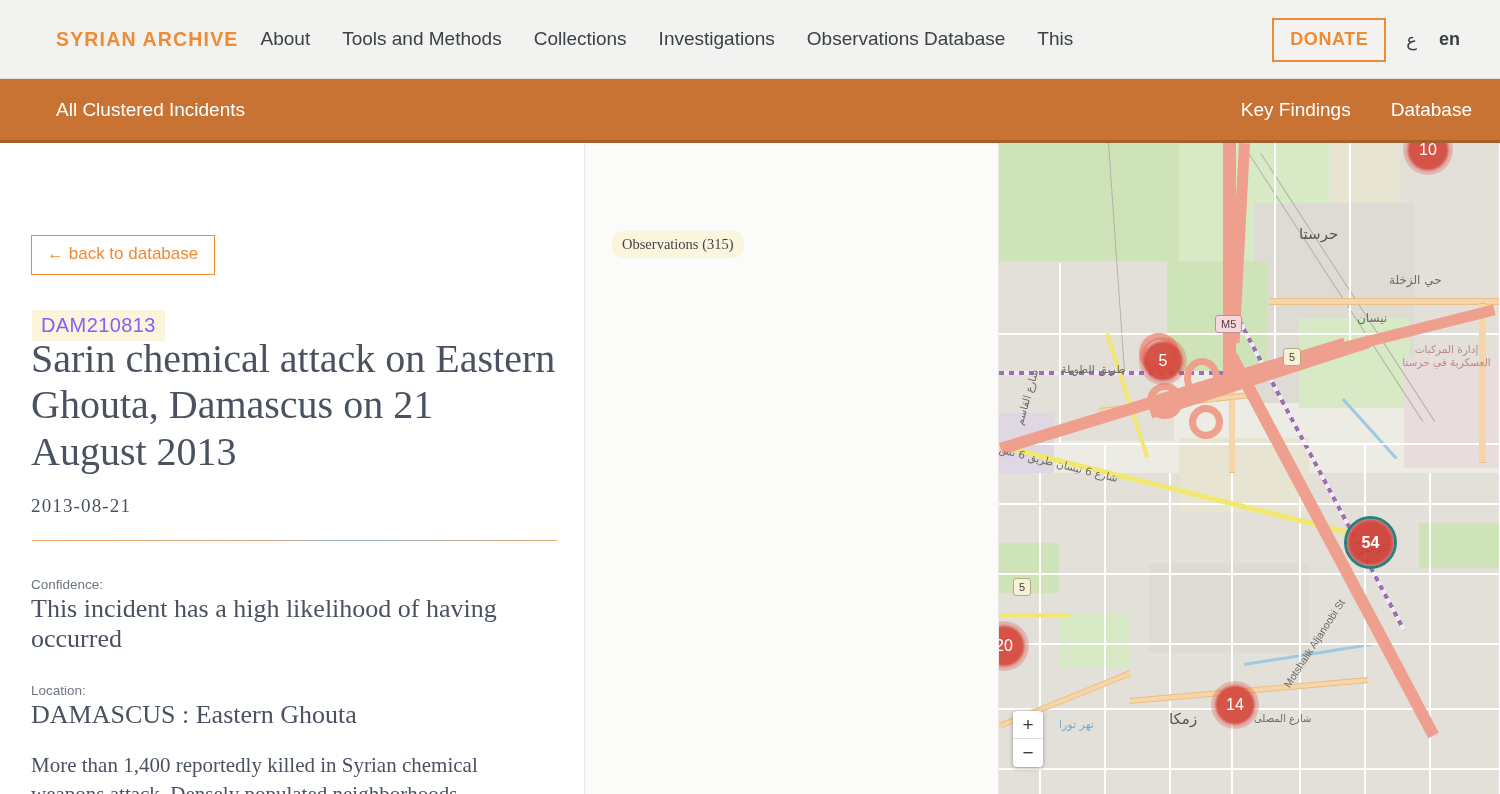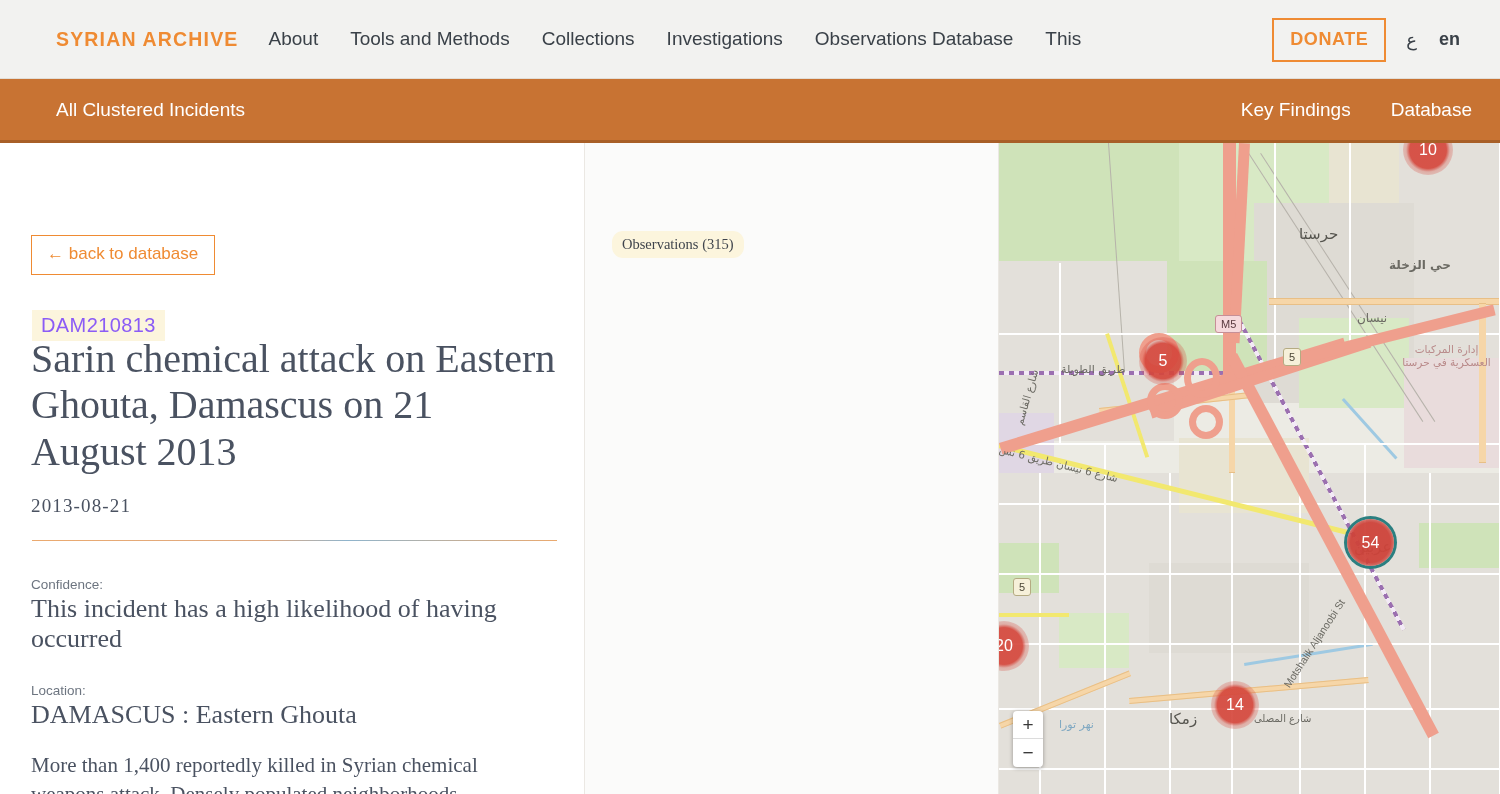--- a/index.html
+++ b/index.html
@@ -18,21 +18,21 @@
     border-bottom: 1px solid #e2ded7;
     display: flex; align-items: center;
   }
   .brand {
     margin-left: 56px;
     color: #ef8b33;
     font-size: 19.5px;
     font-weight: 700;
     letter-spacing: 0.06em;
   }
-  .navlinks { display: flex; align-items: center; margin-left: 30px; }
+  .navlinks { display: flex; align-items: center; margin-left: 22px; }
   .navlink {
     color: #3a4148;
     font-size: 19px;
     margin-right: 32px;
     white-space: nowrap;
     cursor: pointer;
   }
   .navlink:last-child { margin-right: 0; }
   .nav-right {
     position: absolute; right: 40px; top: 0; height: 79px;
@@ -214,20 +214,21 @@
     position: absolute;
     border-radius: 50%;
     background: radial-gradient(circle, rgba(213,71,60,.92) 0 52%, rgba(213,71,60,.32) 62%, rgba(213,71,60,0) 100%);
     display: flex; align-items: center; justify-content: center;
     color: #ffffff; font-family: "Liberation Sans", sans-serif;
     font-size: 16px; cursor: pointer;
   }
   .marker.selected {
     box-shadow: 0 0 0 3px #2b7f80;
     background: radial-gradient(circle, rgba(206,67,58,.95) 0 60%, rgba(206,67,58,.55) 78%, rgba(206,67,58,.25) 100%);
+    font-weight: bold;
   }
 
   .zoomctl {
     position: absolute; left: 12px; bottom: 12px;
     width: 30px; background: #ffffff; border-radius: 4px;
     box-shadow: 0 1px 4px rgba(0,0,0,.35);
     overflow: hidden;
   }
   .zoombtn {
     height: 28px; display: flex; align-items: center; justify-content: center;
@@ -363,21 +364,21 @@
         <div class="rd-hw" style="left:140px;top:190px;width:40px;height:40px;border-radius:50%;background:transparent;border:7px solid #ef9f8d;"></div>
         <div class="rd-hw" style="left:185px;top:215px;width:36px;height:40px;border-radius:50%;background:transparent;border:7px solid #ef9f8d;"></div>
         <div class="rd-hw" style="left:148px;top:240px;width:36px;height:36px;border-radius:50%;background:transparent;border:7px solid #ef9f8d;"></div>
         <div class="rd-hw" style="left:190px;top:262px;width:34px;height:34px;border-radius:50%;background:transparent;border:7px solid #ef9f8d;"></div>
 
         <div class="shield m5" style="left:216px;top:172px;">M5</div>
         <div class="shield" style="left:284px;top:205px;">5</div>
         <div class="shield" style="left:14px;top:435px;">5</div>
 
         <div class="ar big" style="left:300px;top:82px;">حرستا</div>
-        <div class="ar" style="left:390px;top:115px;font-weight:bold;">حي الزخلة</div>
+        <div class="ar" style="left:390px;top:130px;">حي الزخلة</div>
         <div class="ar" style="left:358px;top:168px;">نيسان</div>
         <div class="ar big" style="left:355px;top:395px;">عربين</div>
         <div class="ar big" style="left:170px;top:567px;">زمكا</div>
         <div class="ar red" style="left:400px;top:200px;width:95px;white-space:normal;text-align:center;">إدارة المركبات العسكرية في حرستا</div>
         <div class="ar" style="left:62px;top:220px;font-size:11px;">طريق الطويلة</div>
         <div class="ar" style="left:14px;top:280px;font-size:10.5px;transform:rotate(-74deg);transform-origin:0 0;">شارع القاسم</div>
         <div class="ar" style="left:2px;top:300px;font-size:10.5px;transform:rotate(14deg);transform-origin:0 0;">شارع 6 نيسان طريق 6 نس</div>
         <div class="ar" style="left:60px;top:575px;font-size:11px;color:#7fa8c2;">نهر تورا</div>
 
         <div class="ar" style="left:255px;top:570px;font-size:10px;">شارع المصلى</div>

